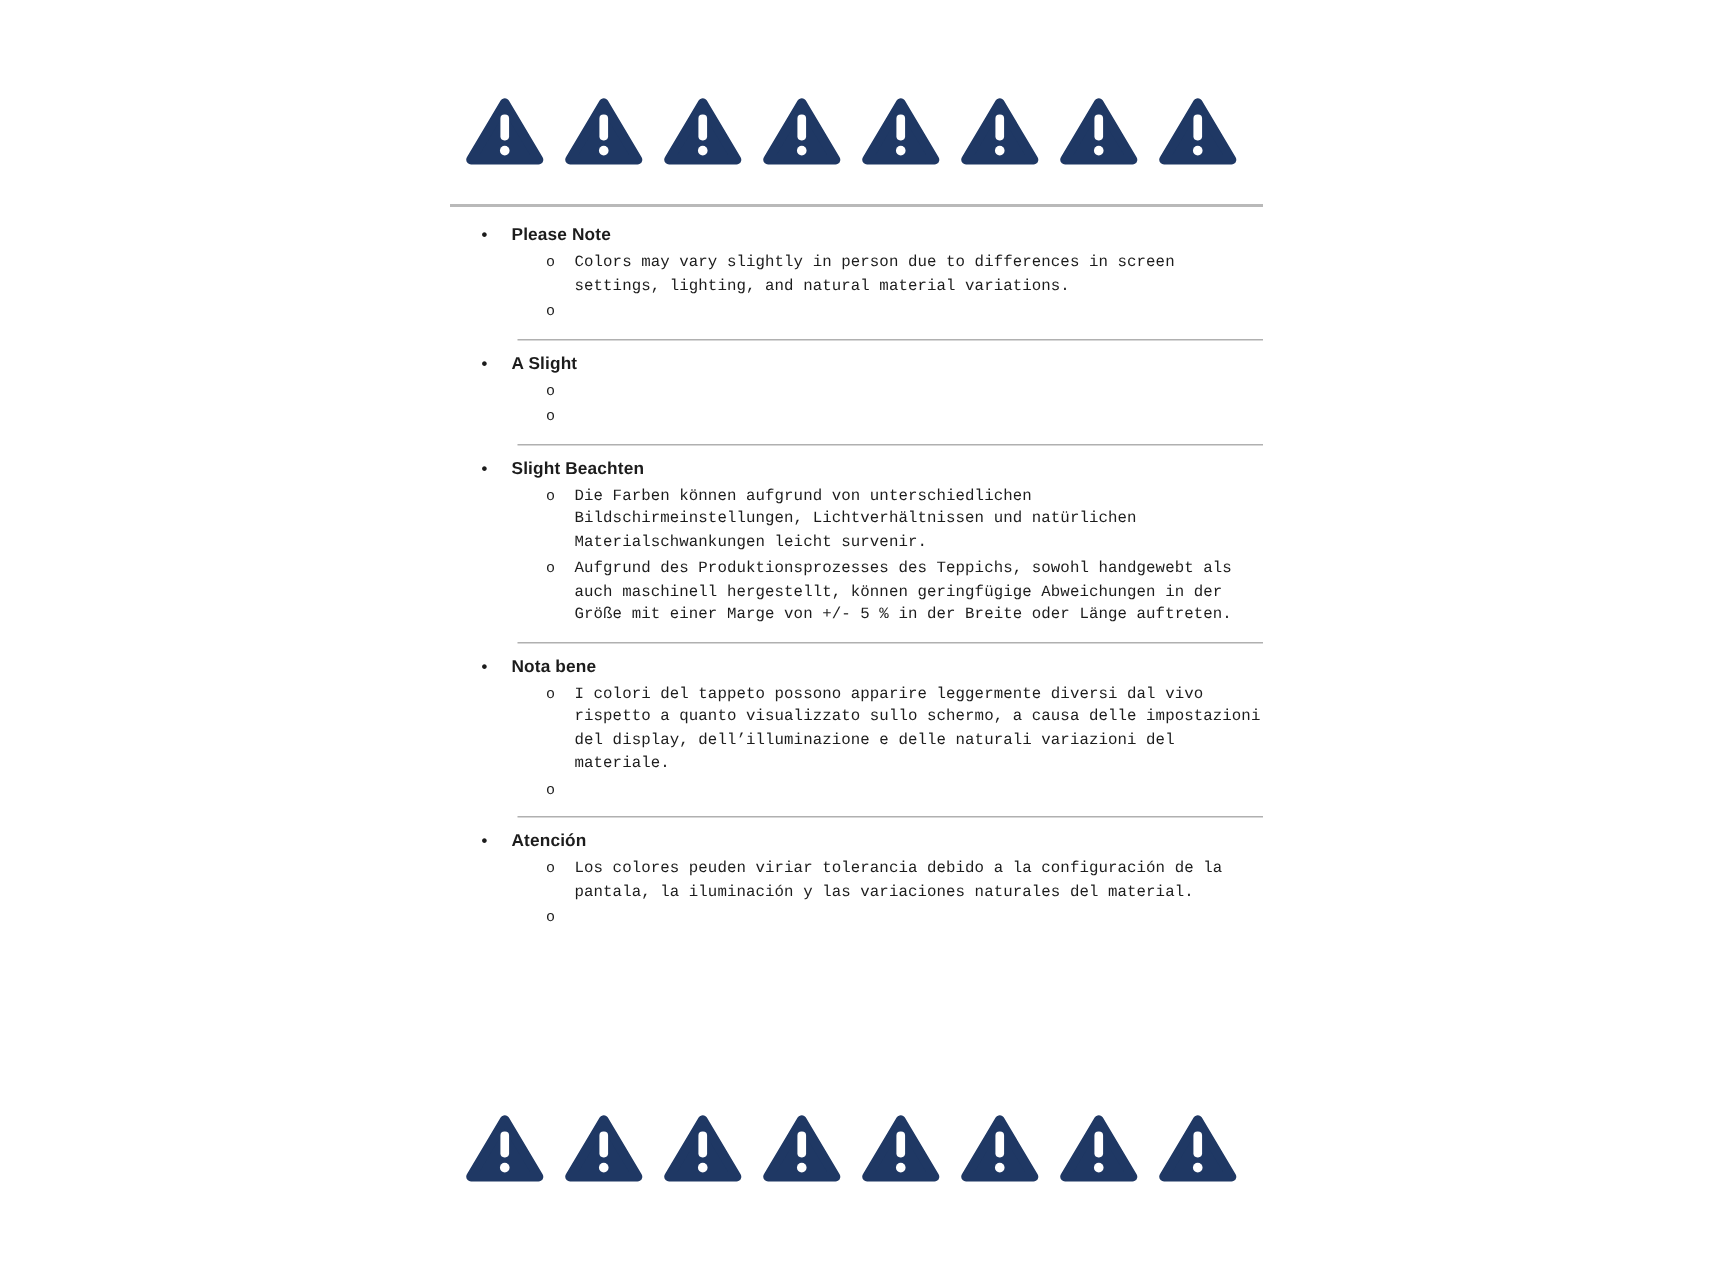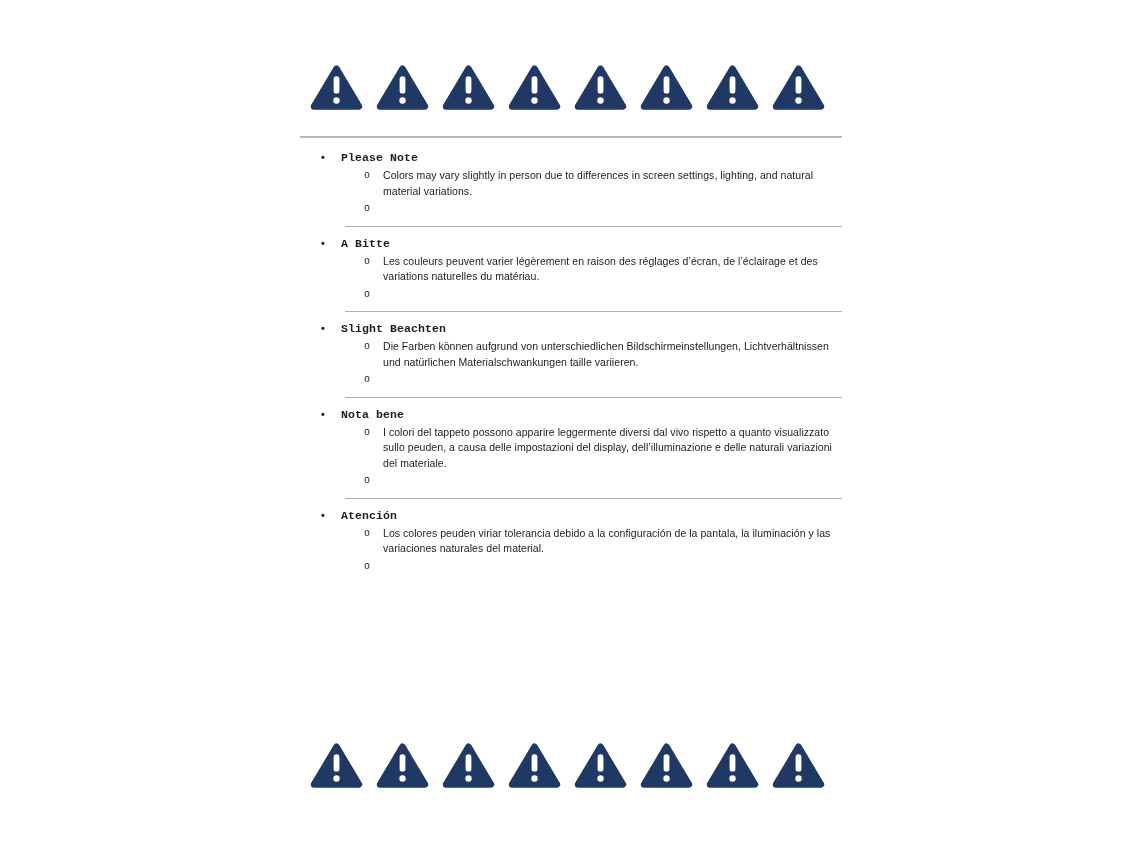--- a/index.html
+++ b/index.html
@@ -51,40 +51,40 @@
     font-size: 11px;
     line-height: 15px;
     font-weight: bold;
   }
   .heading {
     margin: 0;
     font-size: 11.5px;
     font-weight: bold;
     line-height: 15px;
     letter-spacing: 0.1px;
-    font-family: Liberation Mono, monospace;
   }
   .sub-item {
     display: flex;
     padding-left: 64px;
     margin: 0 0 2px 0;
   }
   .sub-bullet {
     flex: none;
     width: 19px;
     font-size: 10px;
     line-height: 15.5px;
     font-family: "Liberation Mono", monospace;
   }
   .sub-text {
     margin: 0;
     font-size: 10.5px;
     line-height: 15.5px;
     width: 459px;
     letter-spacing: 0.05px;
+    font-family: Liberation Mono, monospace;
   }
   .section-divider {
     border: none;
     border-top: 1.5px solid #b0b0b0;
     margin: 9px 0 9px 45px;
     width: 497px;
   }
 </style>
 </head>
 <body>
@@ -172,55 +172,55 @@
       </div>
       <div class="sub-item">
         <span class="sub-bullet">o</span>
       </div>
       <hr class="section-divider">
     </section>
 
     <section class="note-section">
       <div class="heading-row">
         <span class="bullet">•</span>
-        <h3 class="heading">A Bitte</h3>
-      </div>
-      <div class="sub-item">
-        <span class="sub-bullet">o</span>
-        <p class="sub-text">Les couleurs peuvent varier légèrement en raison des réglages d’écran, de l’éclairage et des variations naturelles du matériau.</p>
+        <h3 class="heading">A Slight</h3>
+      </div>
+      <div class="sub-item">
+        <span class="sub-bullet">o</span>
       </div>
       <div class="sub-item">
         <span class="sub-bullet">o</span>
       </div>
       <hr class="section-divider">
     </section>
 
     <section class="note-section">
       <div class="heading-row">
         <span class="bullet">•</span>
         <h3 class="heading">Slight Beachten</h3>
       </div>
       <div class="sub-item">
         <span class="sub-bullet">o</span>
-        <p class="sub-text">Die Farben können aufgrund von unterschiedlichen Bildschirmeinstellungen, Lichtverhältnissen und natürlichen Materialschwankungen taille variieren.</p>
-      </div>
-      <div class="sub-item">
-        <span class="sub-bullet">o</span>
+        <p class="sub-text">Die Farben können aufgrund von unterschiedlichen Bildschirmeinstellungen, Lichtverhältnissen und natürlichen Materialschwankungen leicht survenir.</p>
+      </div>
+      <div class="sub-item">
+        <span class="sub-bullet">o</span>
+        <p class="sub-text">Aufgrund des Produktionsprozesses des Teppichs, sowohl handgewebt als auch maschinell hergestellt, können geringfügige Abweichungen in der Größe mit einer Marge von +/- 5 % in der Breite oder Länge auftreten.</p>
       </div>
       <hr class="section-divider">
     </section>
 
     <section class="note-section">
       <div class="heading-row">
         <span class="bullet">•</span>
         <h3 class="heading">Nota bene</h3>
       </div>
       <div class="sub-item">
         <span class="sub-bullet">o</span>
-        <p class="sub-text">I colori del tappeto possono apparire leggermente diversi dal vivo rispetto a quanto visualizzato sullo peuden, a causa delle impostazioni del display, dell’illuminazione e delle naturali variazioni del materiale.</p>
+        <p class="sub-text">I colori del tappeto possono apparire leggermente diversi dal vivo rispetto a quanto visualizzato sullo schermo, a causa delle impostazioni del display, dell’illuminazione e delle naturali variazioni del materiale.</p>
       </div>
       <div class="sub-item">
         <span class="sub-bullet">o</span>
       </div>
       <hr class="section-divider">
     </section>
 
     <section class="note-section">
       <div class="heading-row">
         <span class="bullet">•</span>

